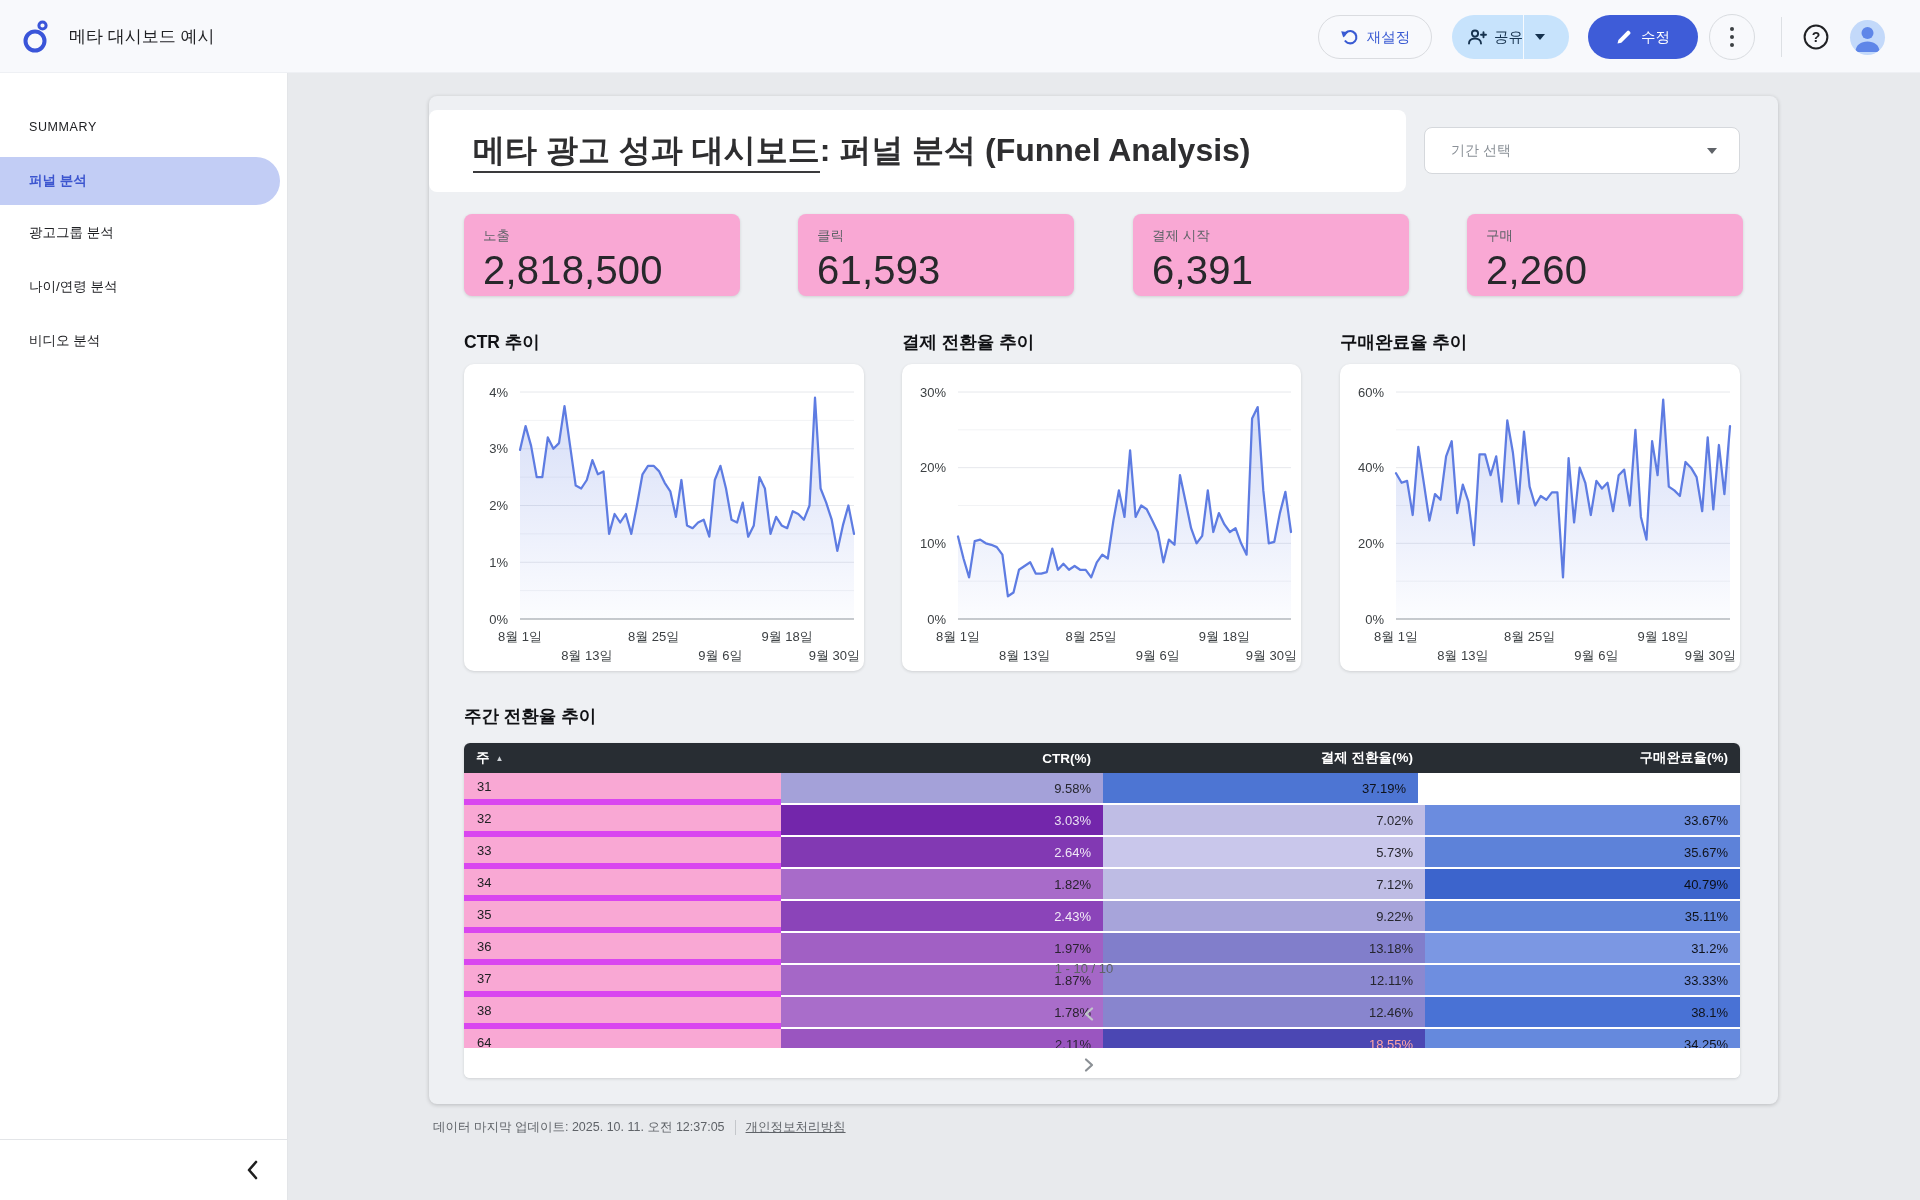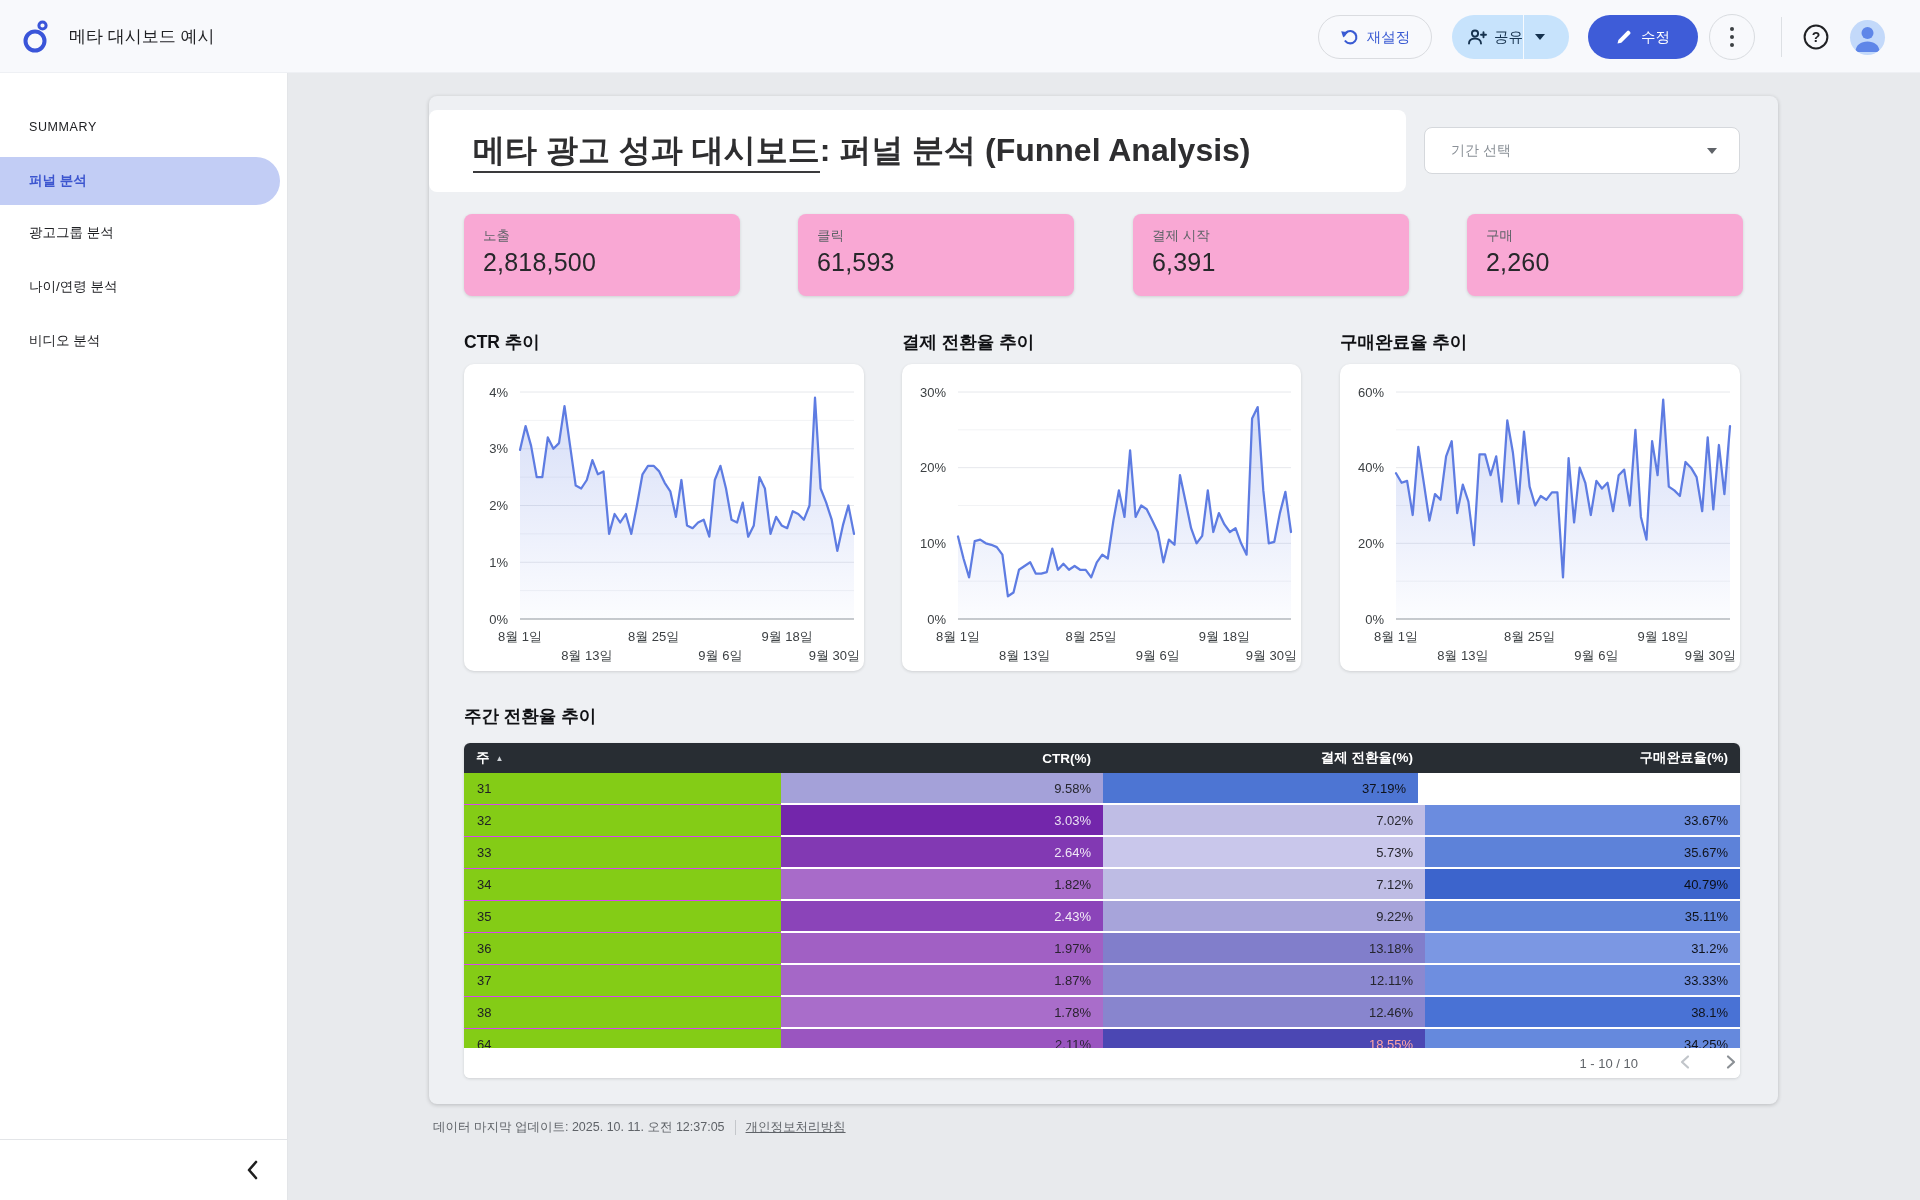--- a/index.html
+++ b/index.html
@@ -57,47 +57,47 @@
   .daterange { position:absolute; left:995px; top:31px; width:316px; height:47px; background:#ffffff;
                border:1px solid #d5d8dc; border-radius:8px; display:flex; align-items:center;
                justify-content:space-between; padding:0 22px 0 26px; cursor:pointer; }
   .daterange .ph { font-size:14px; color:#8a9097; }
   .caret-down { width:0; height:0; border-left:5px solid transparent; border-right:5px solid transparent;
                 border-top:6px solid #5f6368; }
 
   .kpi-card { position:absolute; top:118px; width:276px; height:82px; background:#f9a8d4; border-radius:8px;
               box-shadow:0 1px 3px rgba(60,64,67,0.18); padding:13px 0 16px 19px; }
   .kpi-label { font-size:13.5px; color:#5f6368; }
-  .kpi-value { font-size:25px; color:#27282b; margin-top:3px; letter-spacing:0.2px; }
+  .kpi-value { font-size:40px; color:#27282b; margin-top:3px; letter-spacing:0.2px; }
 
   .chart-title { position:absolute; top:234px; font-size:17.5px; font-weight:700; color:#101114; }
   .chart-box { position:absolute; top:268px; height:307px; background:#ffffff; border-radius:10px;
                box-shadow:0 1px 3px rgba(60,64,67,0.18); }
   .chart-box svg { display:block; }
 
   .table-title { position:absolute; left:35px; top:608px; font-size:17.5px; font-weight:700; color:#101114; }
   .table-widget { position:absolute; left:35px; top:647px; width:1276px; height:335px; background:#ffffff;
                   border-radius:6px; box-shadow:0 1px 3px rgba(60,64,67,0.18); }
   .thead { display:flex; height:30px; background:#282d33; border-radius:6px 6px 0 0; color:#ffffff;
            font-size:13.5px; font-weight:700; align-items:center; }
   .th { padding:0 12px; }
   .th.c0 { width:317px; display:flex; align-items:center; gap:6px; }
   .th.c1 { width:322px; text-align:right; }
   .th.c2 { width:322px; text-align:right; }
   .th.c3 { width:315px; text-align:right; }
   .sort-ico { font-size:8px; color:#cdd1d6; }
   .rows-clip { height:275px; overflow:hidden; }
   .trow { display:flex; height:32px; }
   .td { height:32px; font-size:13px; display:flex; align-items:center; }
-  .td.week { width:317px; padding-left:13px; color:#202124; background:#84cc16;
-             border-bottom:1px solid #d946ef; }
+  .td.week { width:317px; padding-left:13px; color:#202124; background:#f9a8d4;
+             border-bottom:6px solid #d946ef; }
   .td.heat { justify-content:flex-end; padding-right:12px; border-bottom:2px solid #ffffff; }
   .td.h1 { width:322px; } .td.h2 { width:322px; } .td.h3 { width:315px; }
   .pager { display:flex; height:30px; align-items:center; justify-content:flex-end; gap:28px;
-           padding-right:0; border-radius:0 0 6px 6px; background:#ffffff; }
+           padding-right:26px; border-radius:0 0 6px 6px; background:#ffffff;flex-direction:column; }
   .pager-label { font-size:13px; color:#5f6368; margin-right:10px; }
   .pg-btn { background:none; border:none; cursor:pointer; padding:2px; }
 
   .report-footer { position:absolute; left:145px; top:1046px; font-size:12.5px; color:#5f6368;
                    display:flex; align-items:center; gap:10px; }
   .foot-sep { width:1px; height:15px; background:#c4c7cb; display:inline-block; }
   .privacy-link { color:#5f6368; text-decoration:underline; cursor:pointer; }
 </style>
 </head>
 <body>

